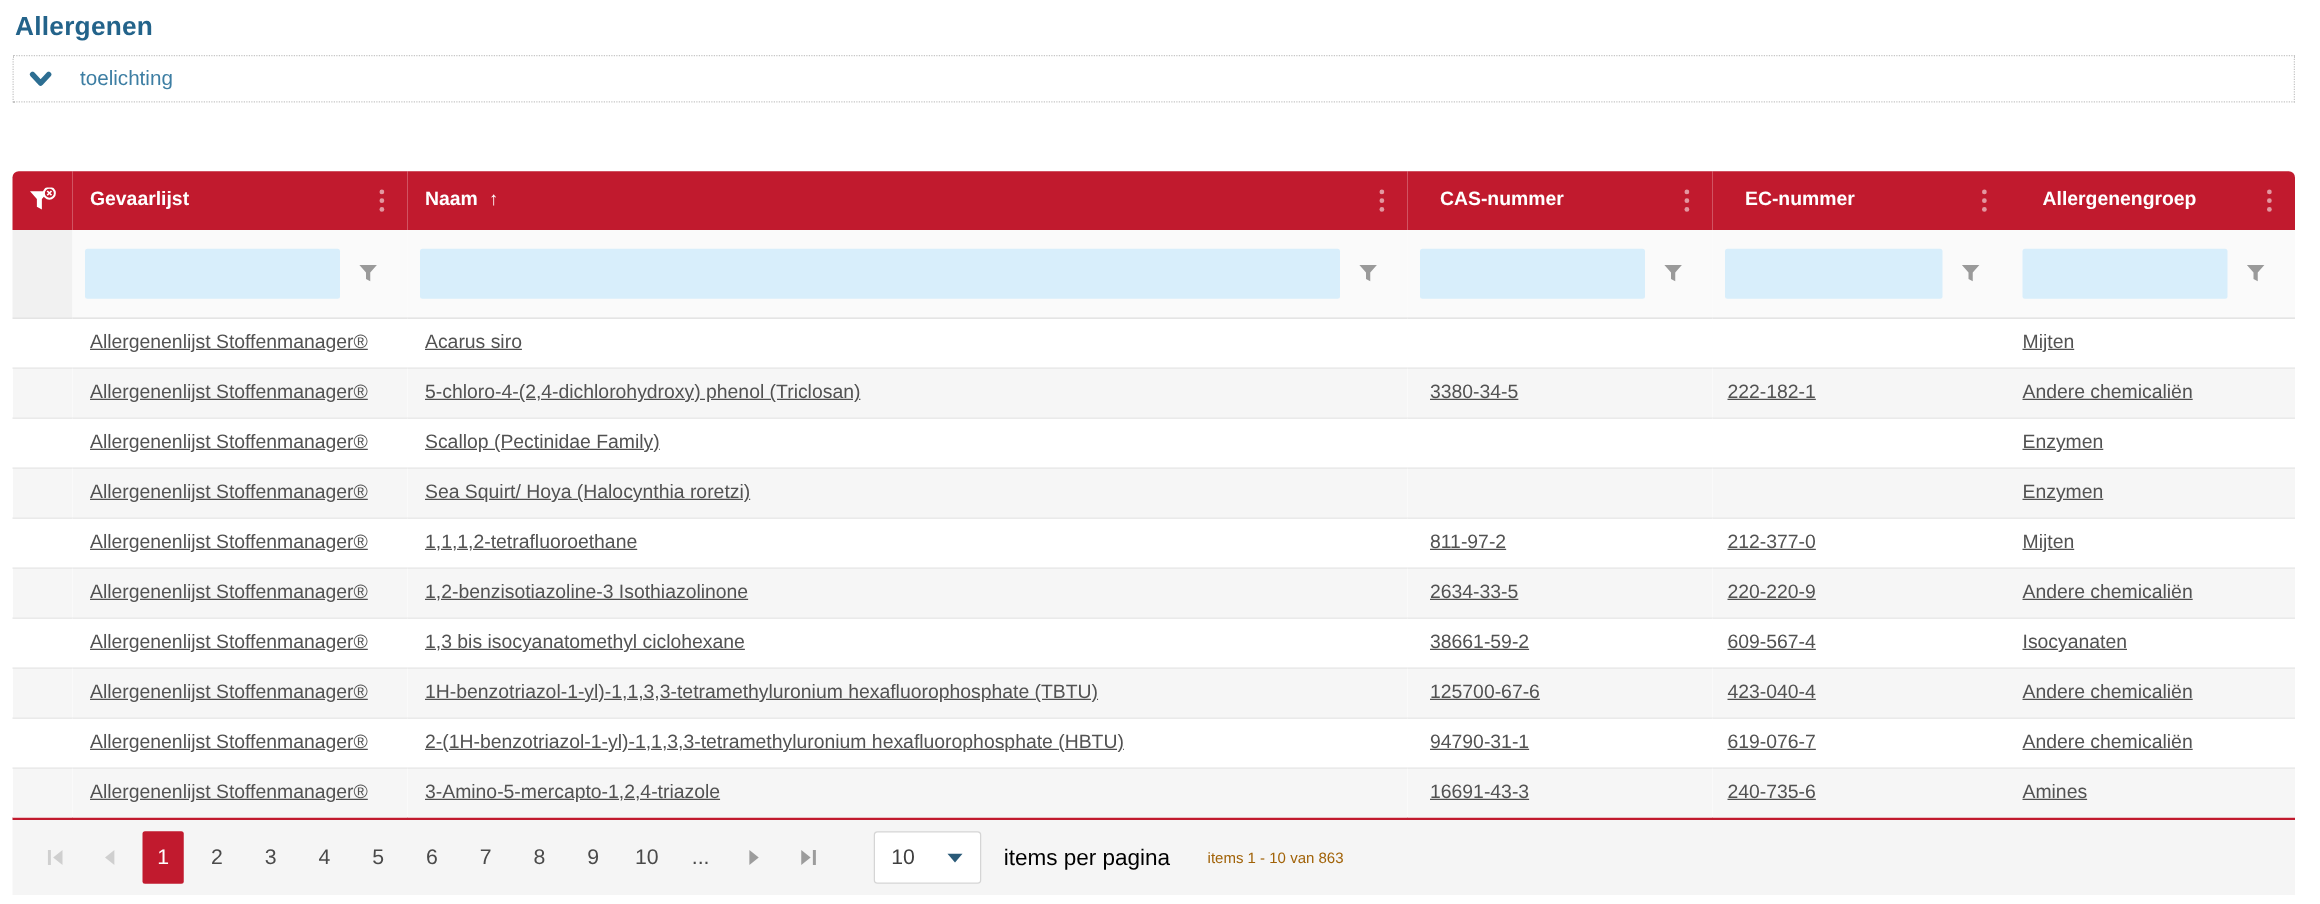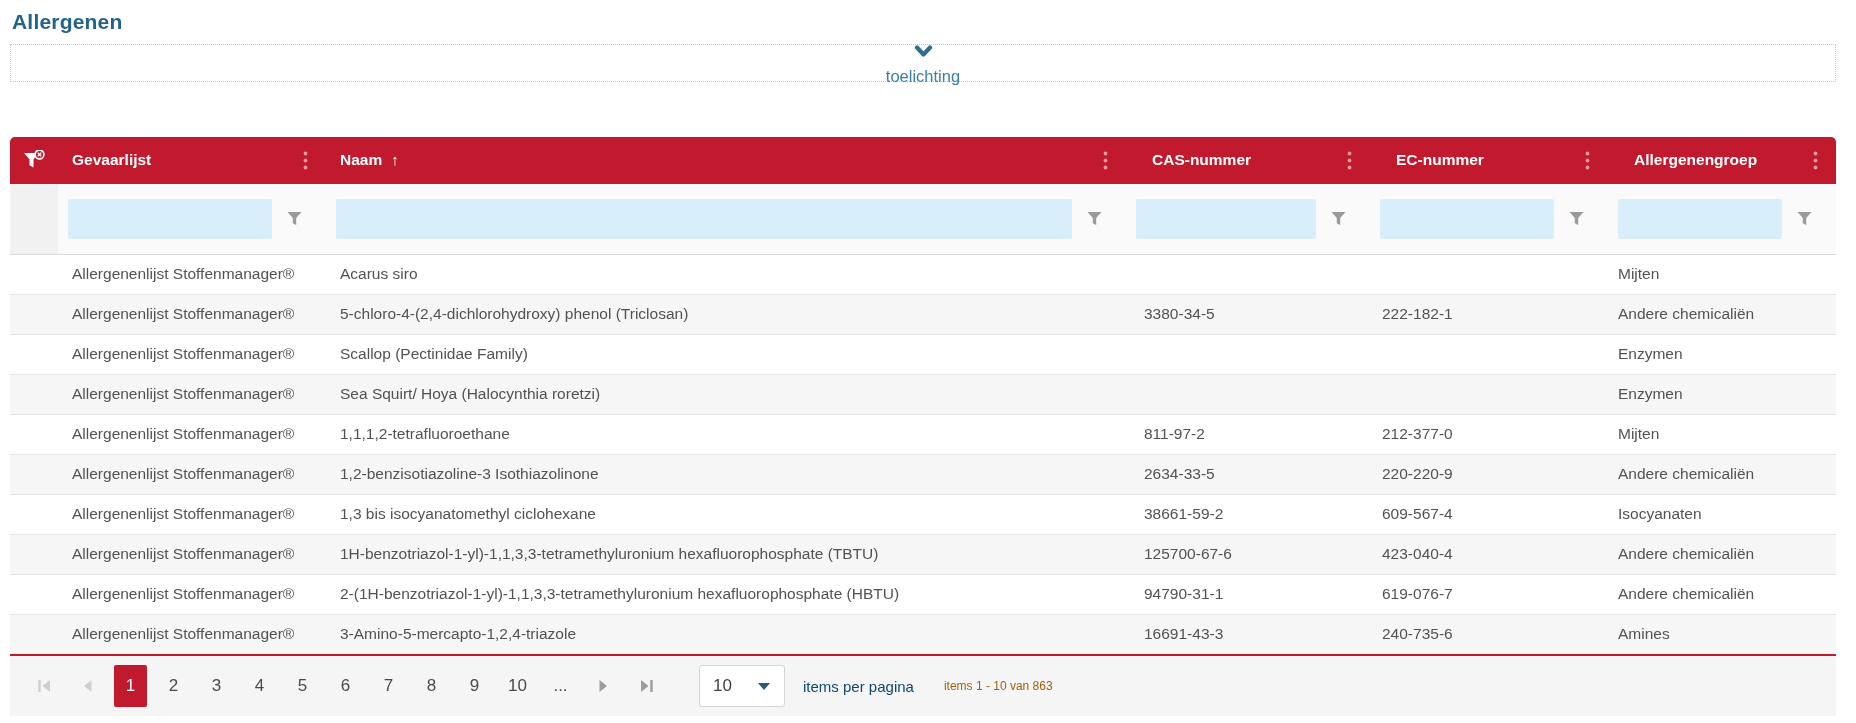--- a/index.html
+++ b/index.html
@@ -13,21 +13,21 @@
   body{font-family:"Liberation Sans",sans-serif;color:#4f4f4f;}
   .page{padding:6px 20px 0 10px;}
 
   .page-title{
     font-size:21px;font-weight:bold;color:var(--title-blue);
     padding:4px 2px 10px 2px;letter-spacing:.2px;
   }
 
   .toelichting-box{
     border:1px dotted #c6c6c6;height:38px;display:flex;align-items:center;
-    gap:9px;padding:0 12px;cursor:pointer;background:#fff;flex-direction:column;
+    gap:22px;padding:0 12px;cursor:pointer;background:#fff;
   }
   .toelichting-box .label{color:var(--link-teal);font-size:16.5px;}
 
   .grid-wrap{margin-top:55px;border-bottom:2px solid var(--accent-red);}
   table{width:100%;border-collapse:collapse;table-layout:fixed;}
 
   thead tr.header-row th{
     background:var(--accent-red);color:#fff;height:47px;
     font-size:15.5px;font-weight:bold;text-align:left;vertical-align:middle;
   }
@@ -50,42 +50,42 @@
   .funnel-btn{width:40px;height:40px;flex:0 0 auto;background:none;border:none;cursor:pointer;
     display:flex;align-items:center;justify-content:center;}
 
   tbody td{
     height:40px;font-size:15.5px;color:#525252;vertical-align:middle;
     padding-left:14px;white-space:nowrap;overflow:hidden;text-overflow:ellipsis;
   }
   tbody td.c-cas{padding-left:18px;}
   tbody td.c-ec{padding-left:12px;}
   tbody td.c-groep{padding-left:10px;}
-  tbody tr{border-top:1px solid #e4e4e4;background:#fff;}
+  tbody tr{border-top:1px solid #e4e4e4;background:#fff;text-decoration:underline;}
   tbody tr:first-child{border-top:none;}
   tbody tr:nth-child(even){background:#f6f6f6;}
 
   .pager{
     margin:0;background:#f5f5f5;height:60px;display:flex;align-items:center;
     padding-left:18px;font-size:17px;color:#4a4a4a;
   }
   .pg-item{
     width:33px;height:42px;display:flex;align-items:center;justify-content:center;
     margin-right:10px;background:none;border:none;font-size:17px;color:#4a4a4a;
     cursor:pointer;font-family:"Liberation Sans",sans-serif;border-radius:2px;flex:0 0 auto;
   }
   .pg-item.current{background:var(--accent-red);color:#fff;}
   .pg-nav svg{display:block;}
   .pagesize{
     margin-left:26px;width:86px;height:42px;background:#fff;border:1px solid #d5d5d5;
     border-radius:3px;display:flex;align-items:center;padding:0 13px;cursor:pointer;flex:0 0 auto;
   }
   .pagesize .val{font-size:17px;color:#3f3f3f;}
   .pagesize .caret{margin-left:auto;}
-  .perpage{margin-left:18px;color:#0c4a6e;font-size:15px;}
+  .perpage{margin-left:18px;color:#000000;font-size:18px;}
   .range{margin-left:30px;color:#a16207;font-size:12px;}
 </style>
 </head>
 <body>
 
 <div class="page">
 
   <div class="page-title">Allergenen</div>
 
   <div class="toelichting-box">

